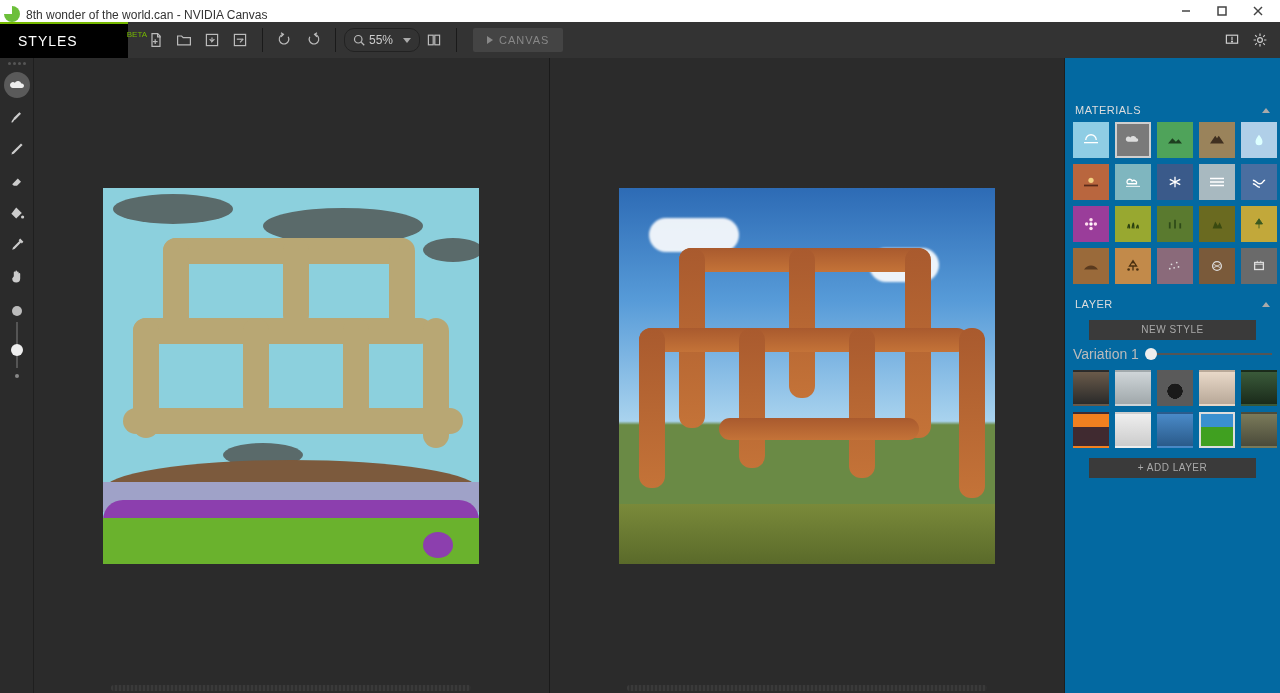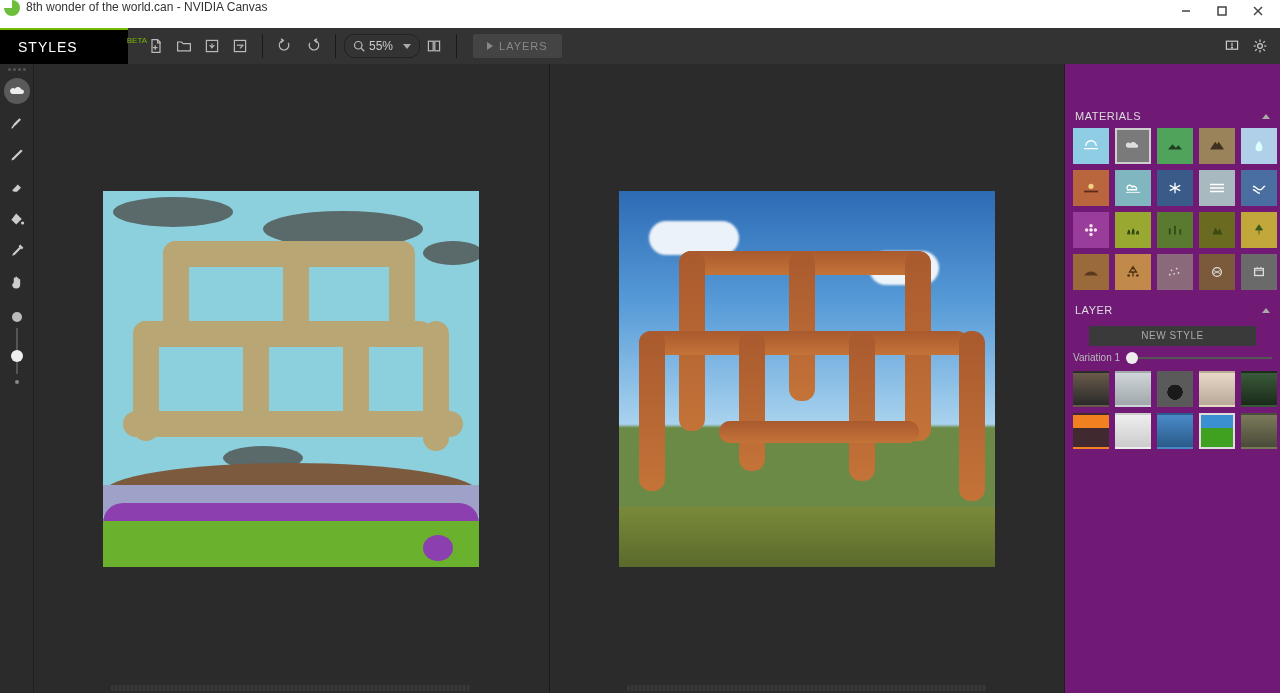--- a/index.html
+++ b/index.html
@@ -1,20 +1,20 @@
 <!DOCTYPE html>
 <html><head>
 <meta charset="utf-8">
 <style>
   * { box-sizing: border-box; margin: 0; padding: 0; font-family: "Segoe UI", Arial, sans-serif; user-select: none; }
   html,body{height:100%;width:100%;}
   body{background:#ffffff;font-size:12px;color:#cccccc;display:flex;flex-direction:column;overflow:hidden;}
 
   
-  .titlebar{height:28px;display:flex;align-items:flex-start;background:#ffffff;color:#444;padding:0 4px;font-size:12px;}
+  .titlebar{height:22px;display:flex;align-items:flex-end;background:#ffffff;color:#444;padding:0 4px;font-size:12px;}
   .titlebar .logo{width:16px;height:16px;border-radius:50%;background:conic-gradient(#6cbf3a 0 270deg,#fff 0);margin-right:6px;}
   .titlebar .title{flex:1;color:#333;}
   .titlebar .winbtn{width:36px;height:22px;display:flex;align-items:center;justify-content:center;color:#555;}
   .titlebar .winbtn svg{width:10px;height:10px;stroke:#444;stroke-width:1.5;fill:none;}
 
   
   .header{height:36px;background:#333333;display:flex;align-items:center;color:#ddd;position:relative;}
   .brandbox{width:128px;height:36px;background:#000;display:flex;align-items:center;padding:0 10px;border-top:2px solid #76b900;}
   .brandbox .nvlogo{width:18px;height:18px;margin-right:8px;}
   .brandbox .brandname{color:#fff;font-size:14px;letter-spacing:1px;}
@@ -45,33 +45,33 @@
   .sizetrack{width:2px;height:46px;background:#555;position:relative;}
   .sizehandle{width:12px;height:12px;border-radius:50%;background:#eee;position:absolute;left:-5px;top:22px;}
   .sizesmall{width:4px;height:4px;border-radius:50%;background:#888;margin-top:6px;}
 
   .canvasarea{flex:1;display:flex;background:#2b2b2b;position:relative;min-width:0;}
   .pane{flex:1;display:flex;align-items:center;justify-content:center;position:relative;overflow:hidden;}
   .panesep{width:1px;background:#1a1a1a;}
   .sbdummy{position:absolute;bottom:2px;left:50%;transform:translateX(-50%);height:6px;width:70%;background:repeating-linear-gradient(90deg,#3a3a3a 0,#3a3a3a 2px,#2f2f2f 2px,#2f2f2f 4px);border-radius:3px;}
   .canvasimg{width:376px;height:376px;background:#000;}
 
-  .sidepanel{width:216px;background:#701a75;border-left:1px solid #1e1e1e;display:flex;flex-direction:column;padding:0 0 24px 0;overflow-y:auto;}
+  .sidepanel{width:216px;background:#0369a1;border-left:1px solid #1e1e1e;display:flex;flex-direction:column;padding:0 0 24px 0;overflow-y:auto;}
   .panelgap{height:40px;}
   .section{padding:0 8px;}
   .sechead{display:flex;align-items:center;justify-content:space-between;color:#ddd;font-size:11px;letter-spacing:0.5px;padding:6px 2px;}
   .chev{width:0;height:0;border-left:4px solid transparent;border-right:4px solid transparent;border-bottom:5px solid #aaa;}
   .matgrid{display:grid;grid-template-columns:repeat(5,36px);gap:6px;margin-bottom:8px;}
   .mat{width:36px;height:36px;display:flex;align-items:center;justify-content:center;border:2px solid transparent;}
   .mat.sel{border-color:#cfcfcf;}
   .mat svg{width:18px;height:14px;}
 
   .wideBtn{background:#3a3a3a;text-align:center;color:#aaa;font-size:10px;letter-spacing:0.5px;height:20px;line-height:20px;margin:4px 16px;}
   .varrow{display:flex;align-items:center;margin:6px 0 8px;}
-  .varlbl{font-size:10px;color:#bbb;margin-right:8px;}
+  .varlbl{font-size:14px;color:#bbb;margin-right:8px;}
   .vartrack{flex:1;height:2px;background:#555;position:relative;}
   .varhandle{width:12px;height:12px;border-radius:50%;background:#eee;position:absolute;left:-2px;top:-5px;}
   .stylegrid{display:grid;grid-template-columns:repeat(5,36px);gap:6px;margin-bottom:6px;}
   .sthumb{width:36px;height:36px;border:2px solid transparent;}
   .sthumb.sel{border-color:#ddd;}
   .layerrow{display:flex;align-items:center;background:#4a4a4a;height:32px;padding:0 6px;margin-top:4px;}
   .layerthumb{width:28px;height:24px;background:linear-gradient(#7fc5d9 60%,#7aa361 60%);margin-right:8px;border:1px solid #777;}
   .eye{width:14px;height:14px;margin-right:10px;}
   .eye svg{width:14px;height:14px;stroke:#ddd;fill:none;stroke-width:1.4;}
   .layername{color:#eee;font-size:11px;}
@@ -184,21 +184,21 @@
         <svg viewBox="0 0 20 20">
           <rect x="3" y="4" width="6" height="12"></rect>
           <rect x="11" y="4" width="6" height="12"></rect>
         </svg>
       </div>
   </div>
 
   <div class="tbsep"></div>
   <div class="renderbtn">
     <div class="tri"></div>
-    <span>LAYERS</span>
+    <span>CANVAS</span>
   </div>
 
   <div class="hdrspacer"></div>
   <div class="tbgroup hdrright" style="margin-right:6px">
     <div class="tbbtn">
         <svg viewBox="0 0 20 20">
           <rect x="3" y="4" width="14" height="10"></rect>
           <line x1="10" y1="6" x2="10" y2="10"></line>
           <circle cx="10" cy="12" r="0.6" fill="#ccc"></circle>
         </svg>
@@ -463,15 +463,16 @@
           <div class="sthumb" style="background: linear-gradient(rgb(58, 90, 58), rgb(26, 42, 26));"></div>
           <div class="sthumb" style="background: linear-gradient(rgb(240, 128, 32) 40%, rgb(64, 42, 48) 41%);"></div>
           <div class="sthumb" style="background: linear-gradient(rgb(238, 238, 238), rgb(204, 204, 204));"></div>
           <div class="sthumb" style="background: linear-gradient(rgb(74, 138, 200), rgb(42, 90, 138));"></div>
           <div class="sthumb sel" style="background: linear-gradient(rgb(58, 144, 208) 40%, rgb(64, 160, 32) 41%);"></div>
           <div class="sthumb" style="background: linear-gradient(rgb(122, 122, 90), rgb(74, 74, 58));"></div>
         </div>
     </div>
 
     <div class="section">
+      <div class="wideBtn">+ ADD LAYER</div>
     </div>
   </div>
 </div>
 
 </body></html>

